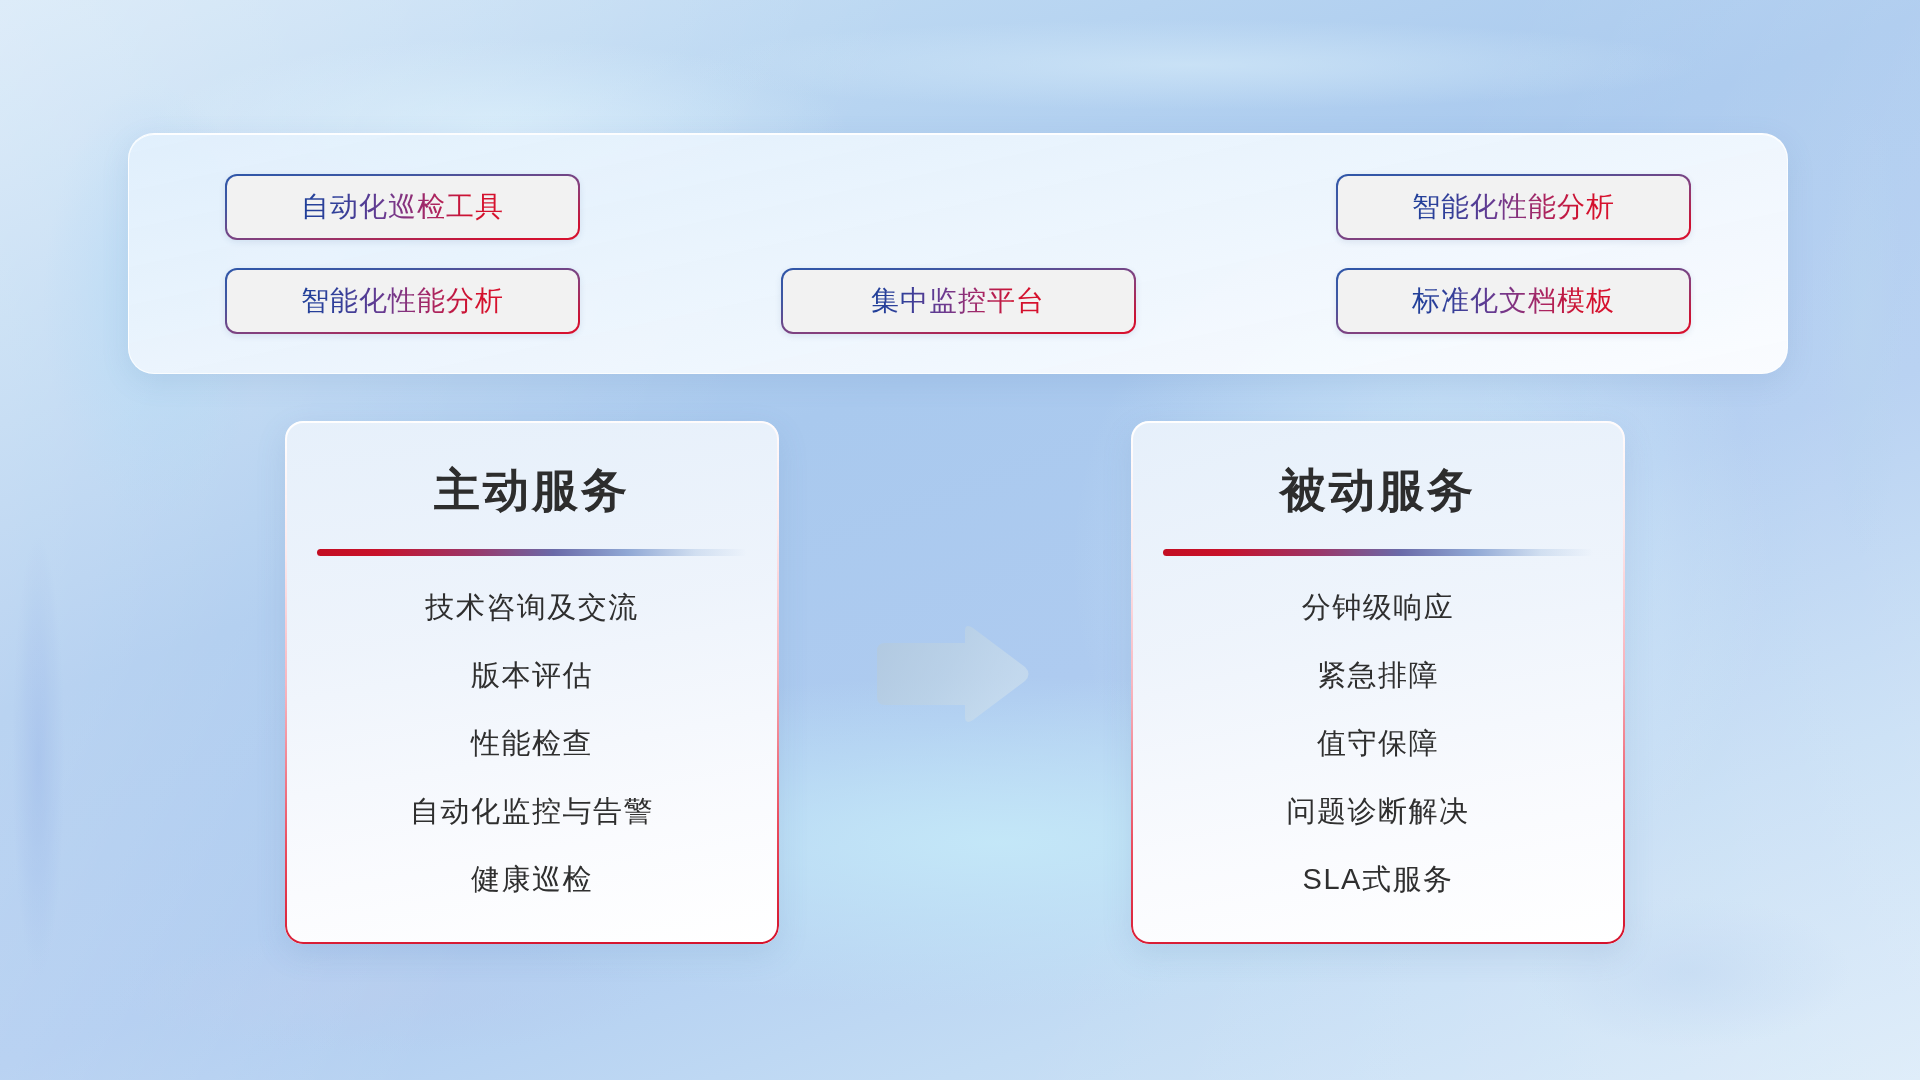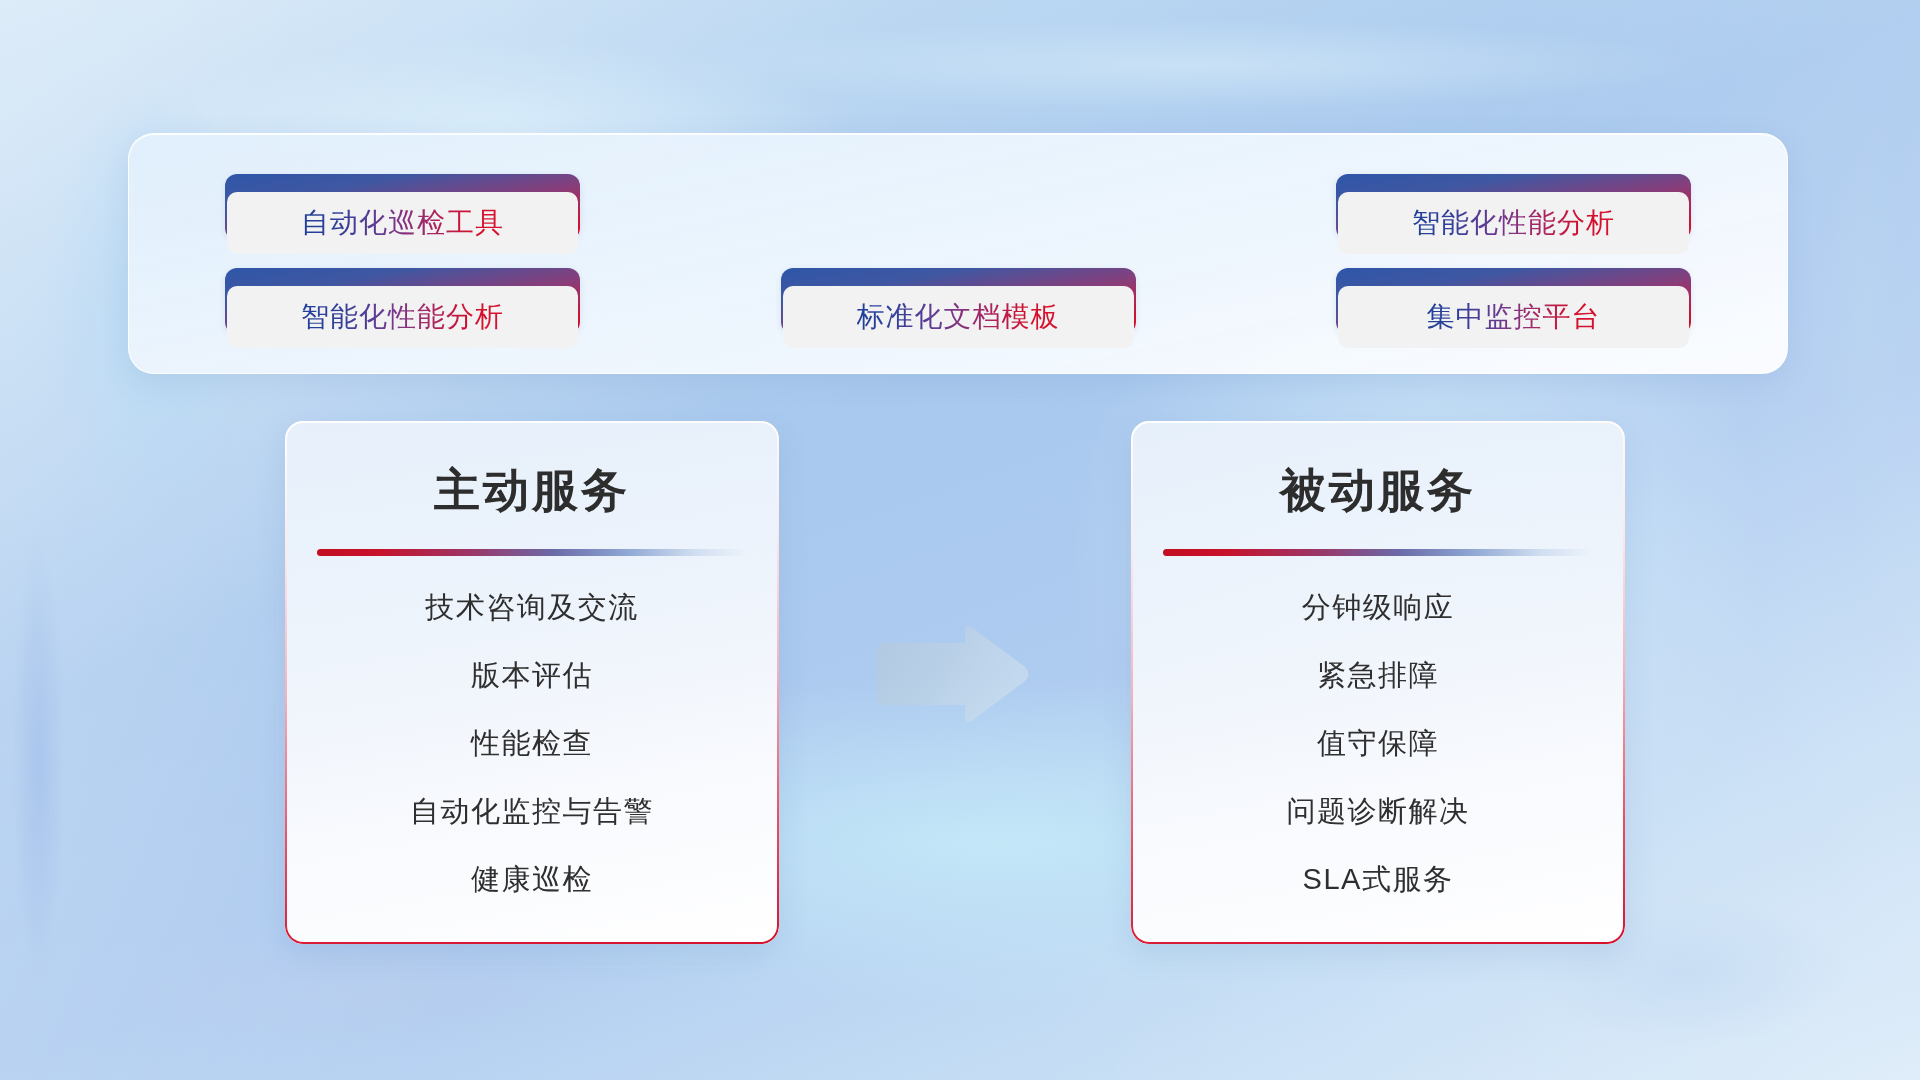--- a/index.html
+++ b/index.html
@@ -97,21 +97,20 @@
     box-shadow: 0 2px 6px rgba(60,90,140,.12);
   }
   .tool-pill-inner {
     width: 100%;
     height: 100%;
     border-radius: 10px;
     background: #f2f2f2;
     display: flex;
     align-items: center;
     justify-content: center;
-    margin-top: 16px;
   }
   .tool-pill-label {
     font-size: 28px;
     font-weight: 400;
     letter-spacing: 1px;
     background: linear-gradient(90deg, #1f3f99 0%, #31409a 18%, #6c3a90 42%, #a82663 64%, #d2102c 84%, #d8122f 100%);
     -webkit-background-clip: text;
     background-clip: text;
     color: transparent;
     -webkit-text-fill-color: transparent;
@@ -239,26 +238,26 @@
     </div>
 
     <div class="tools-row">
       <div class="tool-pill">
         <div class="tool-pill-inner">
           <span class="tool-pill-label">智能化性能分析</span>
         </div>
       </div>
       <div class="tool-pill">
         <div class="tool-pill-inner">
+          <span class="tool-pill-label">集中监控平台</span>
+        </div>
+      </div>
+      <div class="tool-pill">
+        <div class="tool-pill-inner">
           <span class="tool-pill-label">标准化文档模板</span>
-        </div>
-      </div>
-      <div class="tool-pill">
-        <div class="tool-pill-inner">
-          <span class="tool-pill-label">集中监控平台</span>
         </div>
       </div>
     </div>
 
   </section>
 
   <section class="service-card rounded-fix" id="card-left">
     <div class="card-border"></div>
     <h2 class="card-title">主动服务</h2>
     <div class="card-divider"></div>

